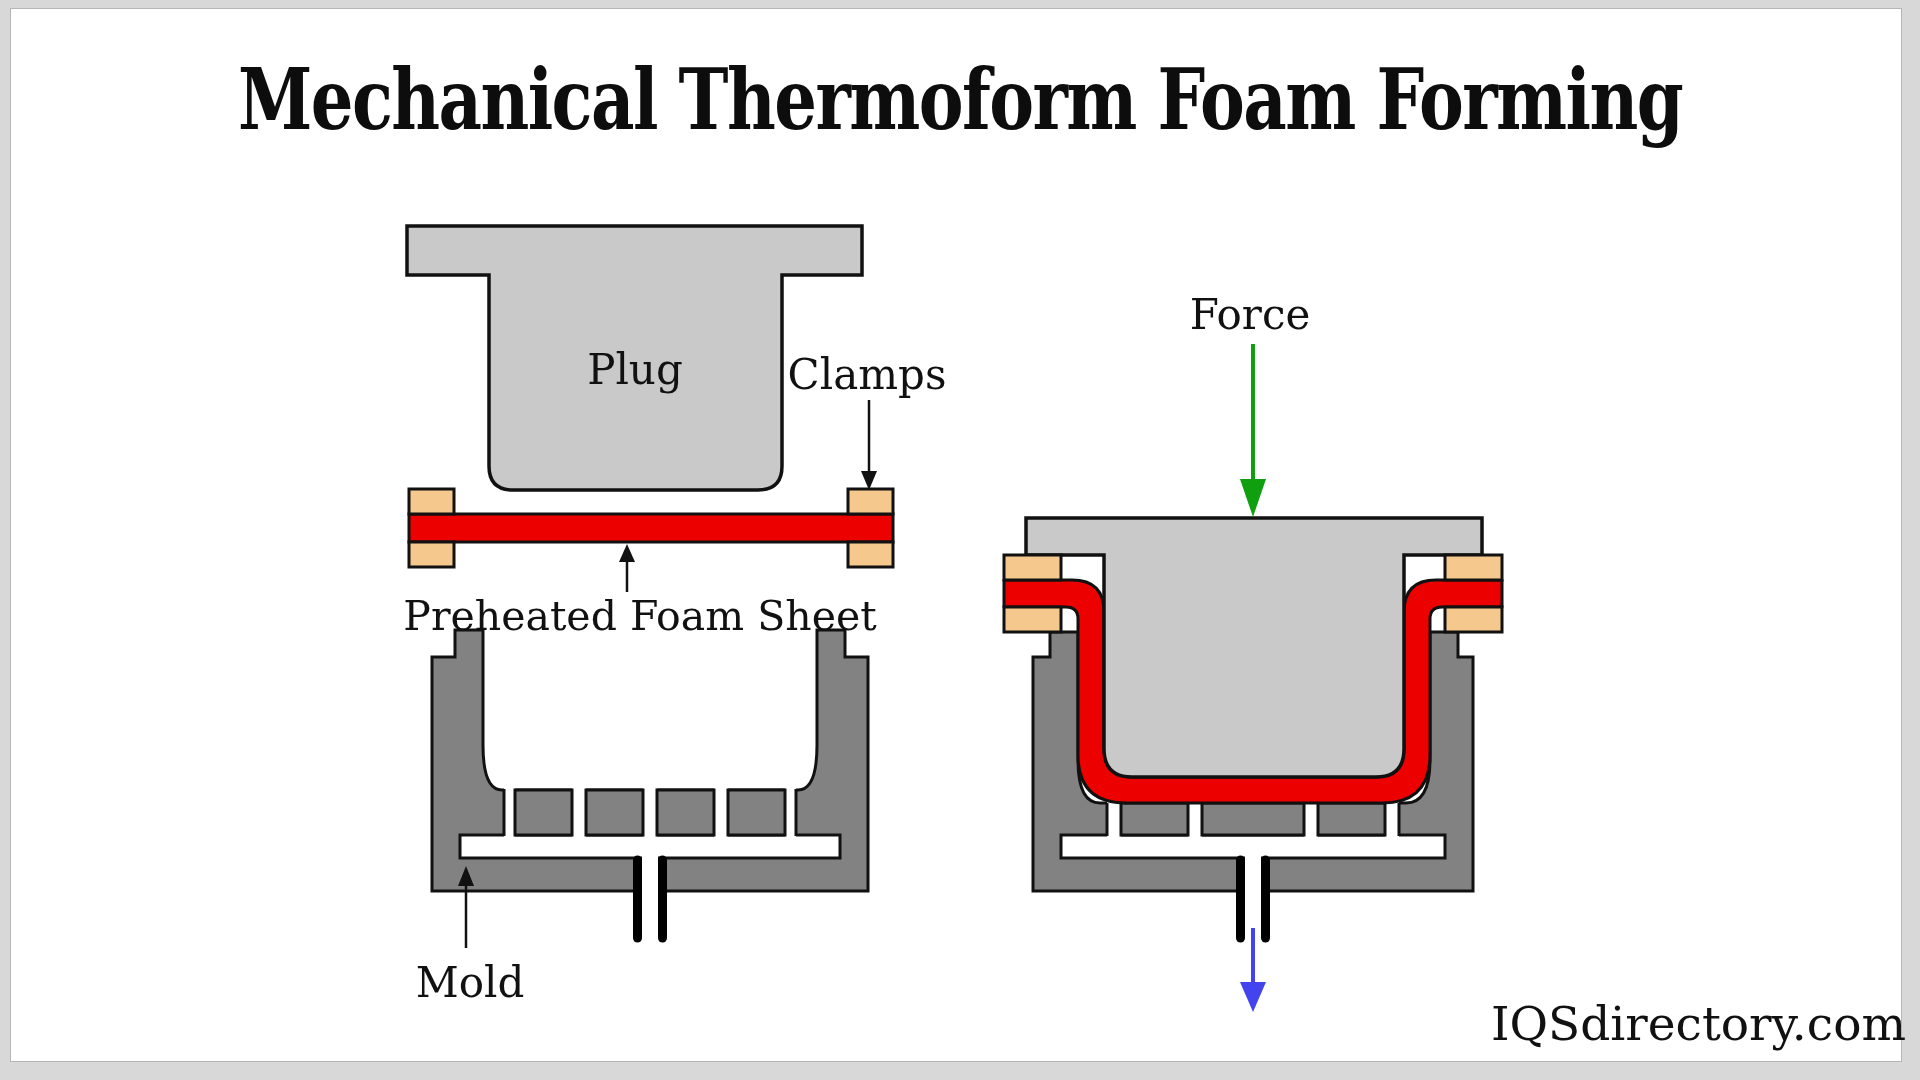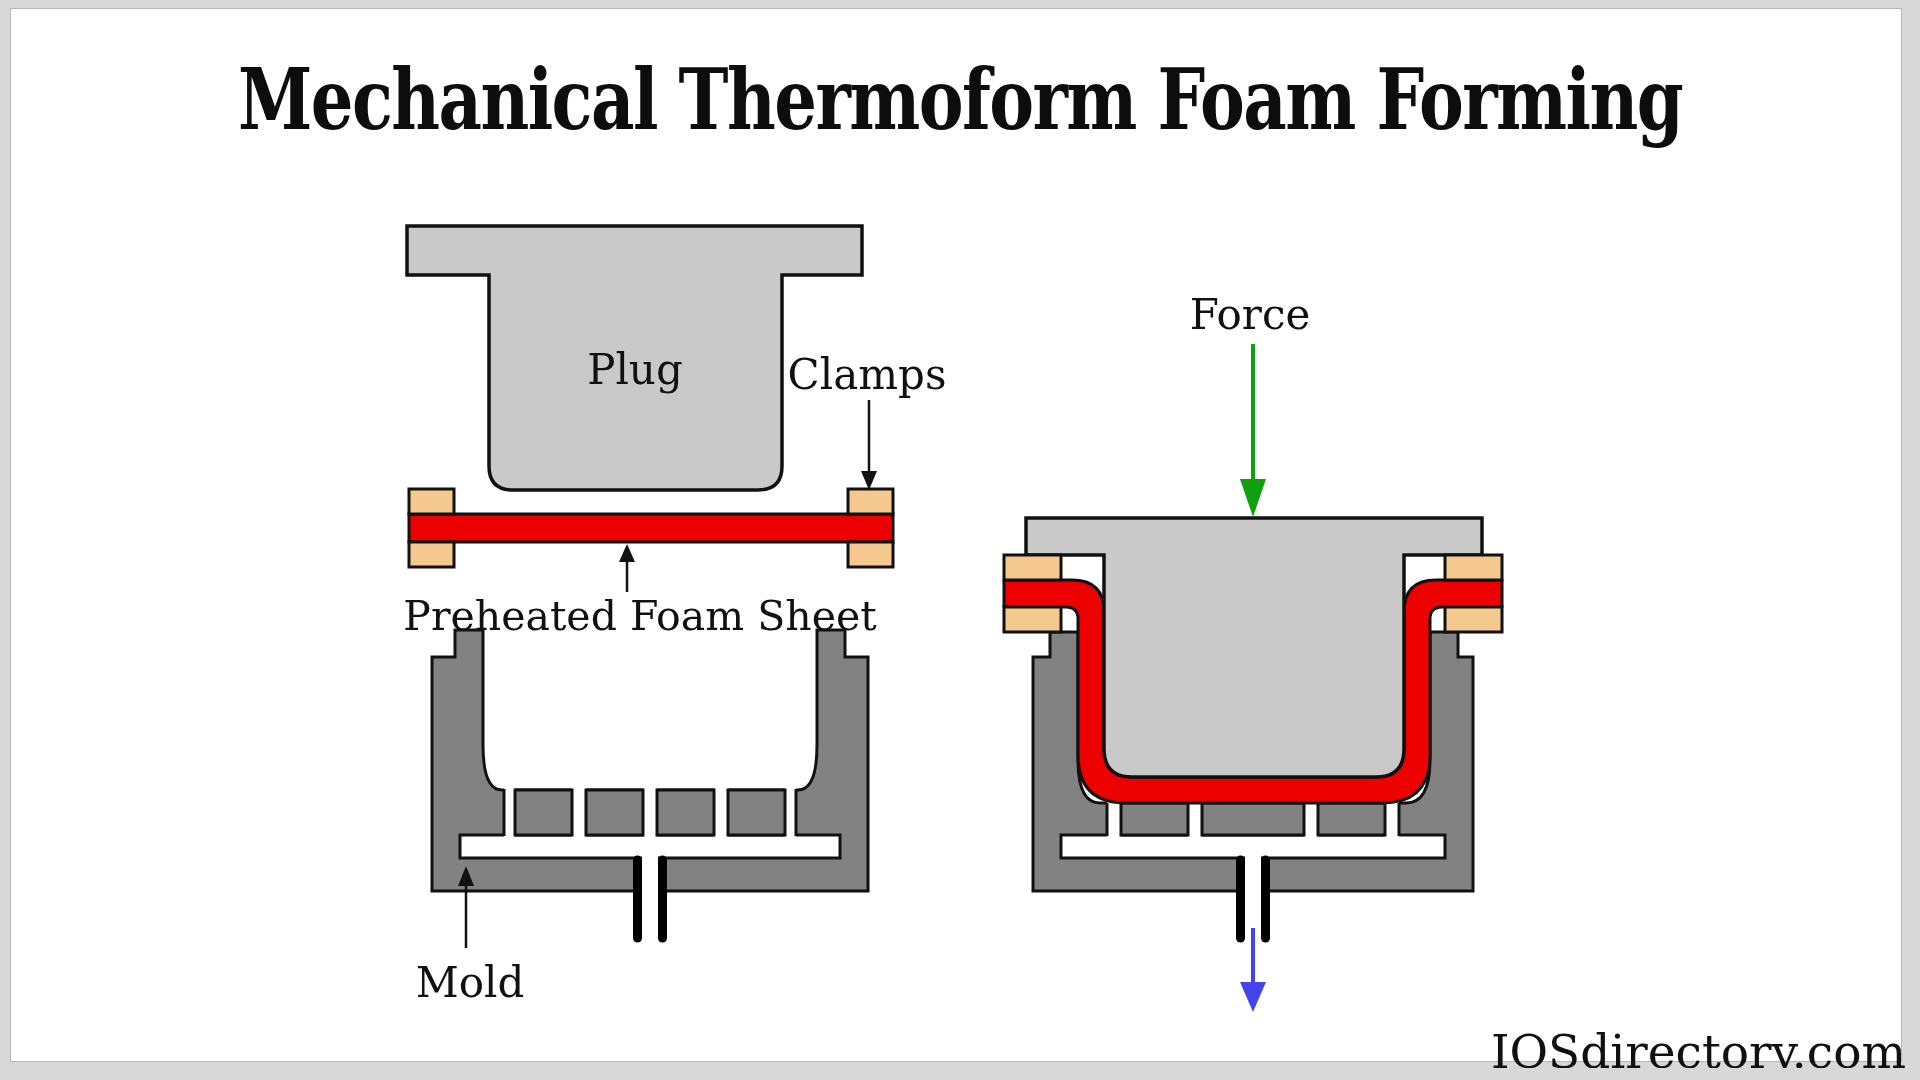--- a/index.html
+++ b/index.html
@@ -4,21 +4,21 @@
 <style>
   html,body{margin:0;padding:0;background:#d8d8d8;}
   .stage{position:relative;width:1920px;height:1068px;background:#d8d8d8;overflow:hidden;
          font-family:"DejaVu Serif", "Liberation Serif", serif;}
   .page{position:absolute;left:10px;top:8px;width:1892px;height:1054px;background:#ffffff;
         border:1px solid #b5b5b5;box-sizing:border-box;}
   .title{position:absolute;left:0;right:0;top:50px;text-align:center;
          font-size:84px;font-weight:bold;color:#0d0d0d;letter-spacing:-2px;
          transform:scaleX(0.80);transform-origin:50% 50%;white-space:nowrap;}
   .watermark{position:absolute;right:14px;top:996px;font-size:47px;color:#111111;
-             letter-spacing:0px;margin-top:28px;}
+             letter-spacing:0px;}
   svg{position:absolute;left:0;top:0;}
   .lbl{font-family:"DejaVu Serif","Liberation Serif",serif;fill:#111111;}
 </style>
 </head>
 <body>
 
 <div class="stage">
   <div class="page"></div>
 
   <div class="title">Mechanical Thermoform Foam Forming</div>

